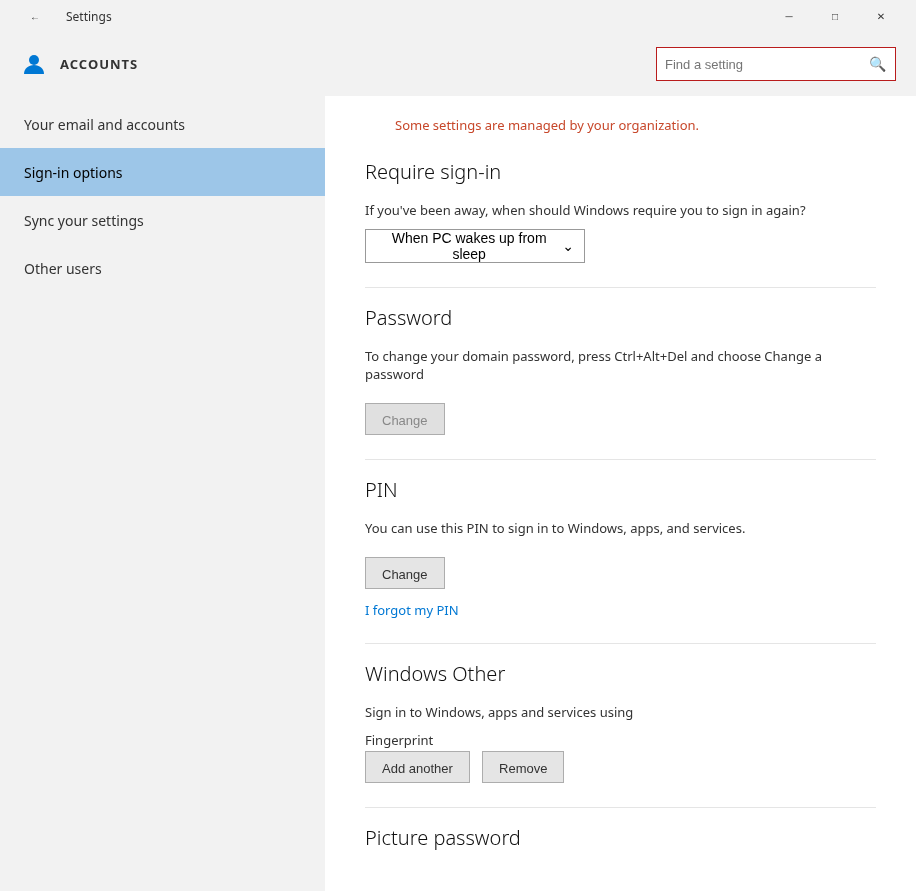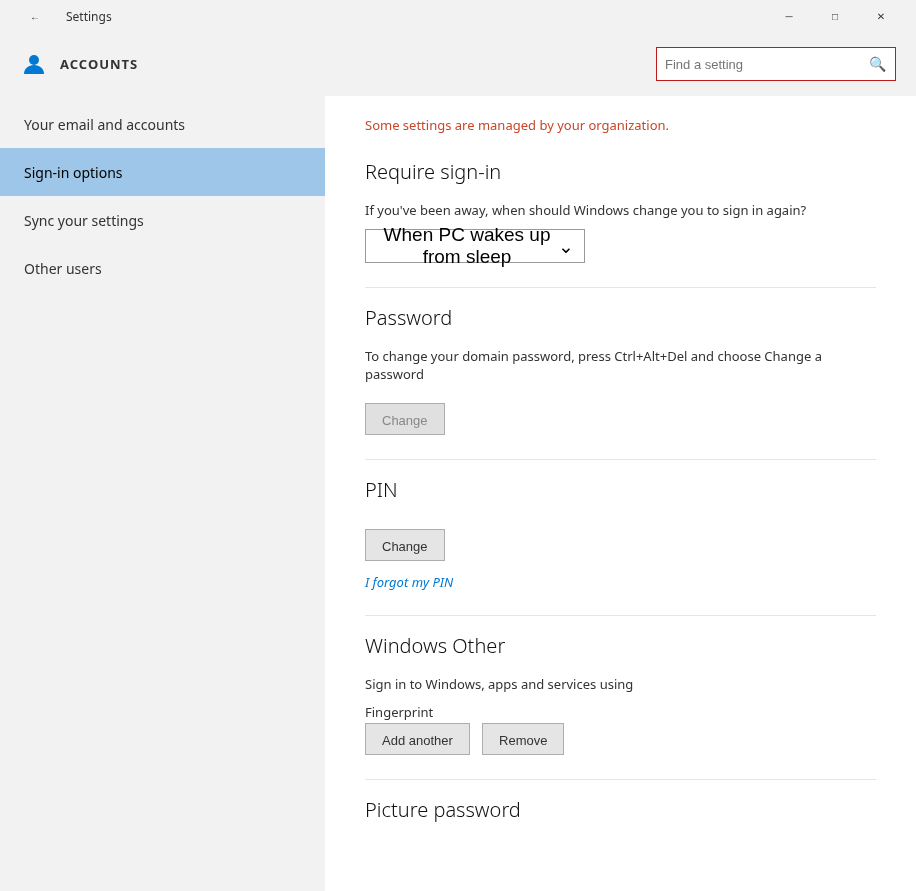--- a/index.html
+++ b/index.html
@@ -131,20 +131,21 @@
       flex: 1;
       background: white;
       overflow-y: auto;
       padding: 20px 40px 40px 40px;
     }
 
     .org-notice {
       font-size: 13px;
       color: #c7472a;
       margin-bottom: 24px;
+      margin-left: 30px;
     }
 
     .section-title {
       font-size: 20px;
       font-weight: 300;
       color: #111;
       margin-bottom: 16px;
     }
 
     .section-desc {
@@ -155,21 +156,21 @@
 
     .dropdown-btn {
       display: flex;
       align-items: center;
       justify-content: space-between;
       width: 220px;
       height: 32px;
       border: 1px solid #999;
       background: white;
       padding: 16px 10px;
-      font-size: 19px;
+      font-size: 14px;
       cursor: pointer;
       margin-bottom: 24px;
     }
 
     .section-divider {
       border: none;
       border-top: 1px solid #e5e5e5;
       margin: 8px 0 16px 0;
     }
 
@@ -185,21 +186,20 @@
     }
 
     .forgot-pin-link {
       display: inline-block;
       color: #0078d4;
       font-size: 13px;
       text-decoration: none;
       margin-top: 12px;
       margin-bottom: 8px;
       cursor: pointer;
-      font-style: italic;
     }
 
     .fingerprint-label {
       font-size: 13px;
       color: #333;
       margin-bottom: 2px;
       margin-top: 8px;
     }
   </style>
 </head>
@@ -246,37 +246,38 @@
     </div>
   </nav>
 
   <div class="content">
 
     
     <p class="org-notice">Some settings are managed by your organization.</p>
 
     
     <h2 class="section-title">Require sign-in</h2>
-    <p class="section-desc">If you've been away, when should Windows change you to sign in again?</p>
+    <p class="section-desc">If you've been away, when should Windows require you to sign in again?</p>
     <button class="dropdown-btn">
       <span>When PC wakes up from sleep</span>
       <span>⌄</span>
     </button>
 
     <hr class="section-divider">
 
     
     <h2 class="section-title">Password</h2>
     <p class="section-desc">To change your domain password, press Ctrl+Alt+Del and choose Change a password</p>
     <button class="btn" style="margin-top:10px; background:#e0e0e0; color:#888; cursor:not-allowed;" disabled="">Change</button>
 
     <hr class="section-divider" style="margin-top:24px;">
 
     
     <h2 class="section-title">PIN</h2>
+    <p class="section-desc">You can use this PIN to sign in to Windows, apps, and services.</p>
     <button class="btn" style="margin-top:10px;">Change</button>
     <br>
     <a class="forgot-pin-link">I forgot my PIN</a>
 
     <hr class="section-divider" style="margin-top:16px;">
 
     
     <h2 class="section-title">Windows Other</h2>
     <p class="section-desc">Sign in to Windows, apps and services using</p>
     <p class="fingerprint-label">Fingerprint</p>

